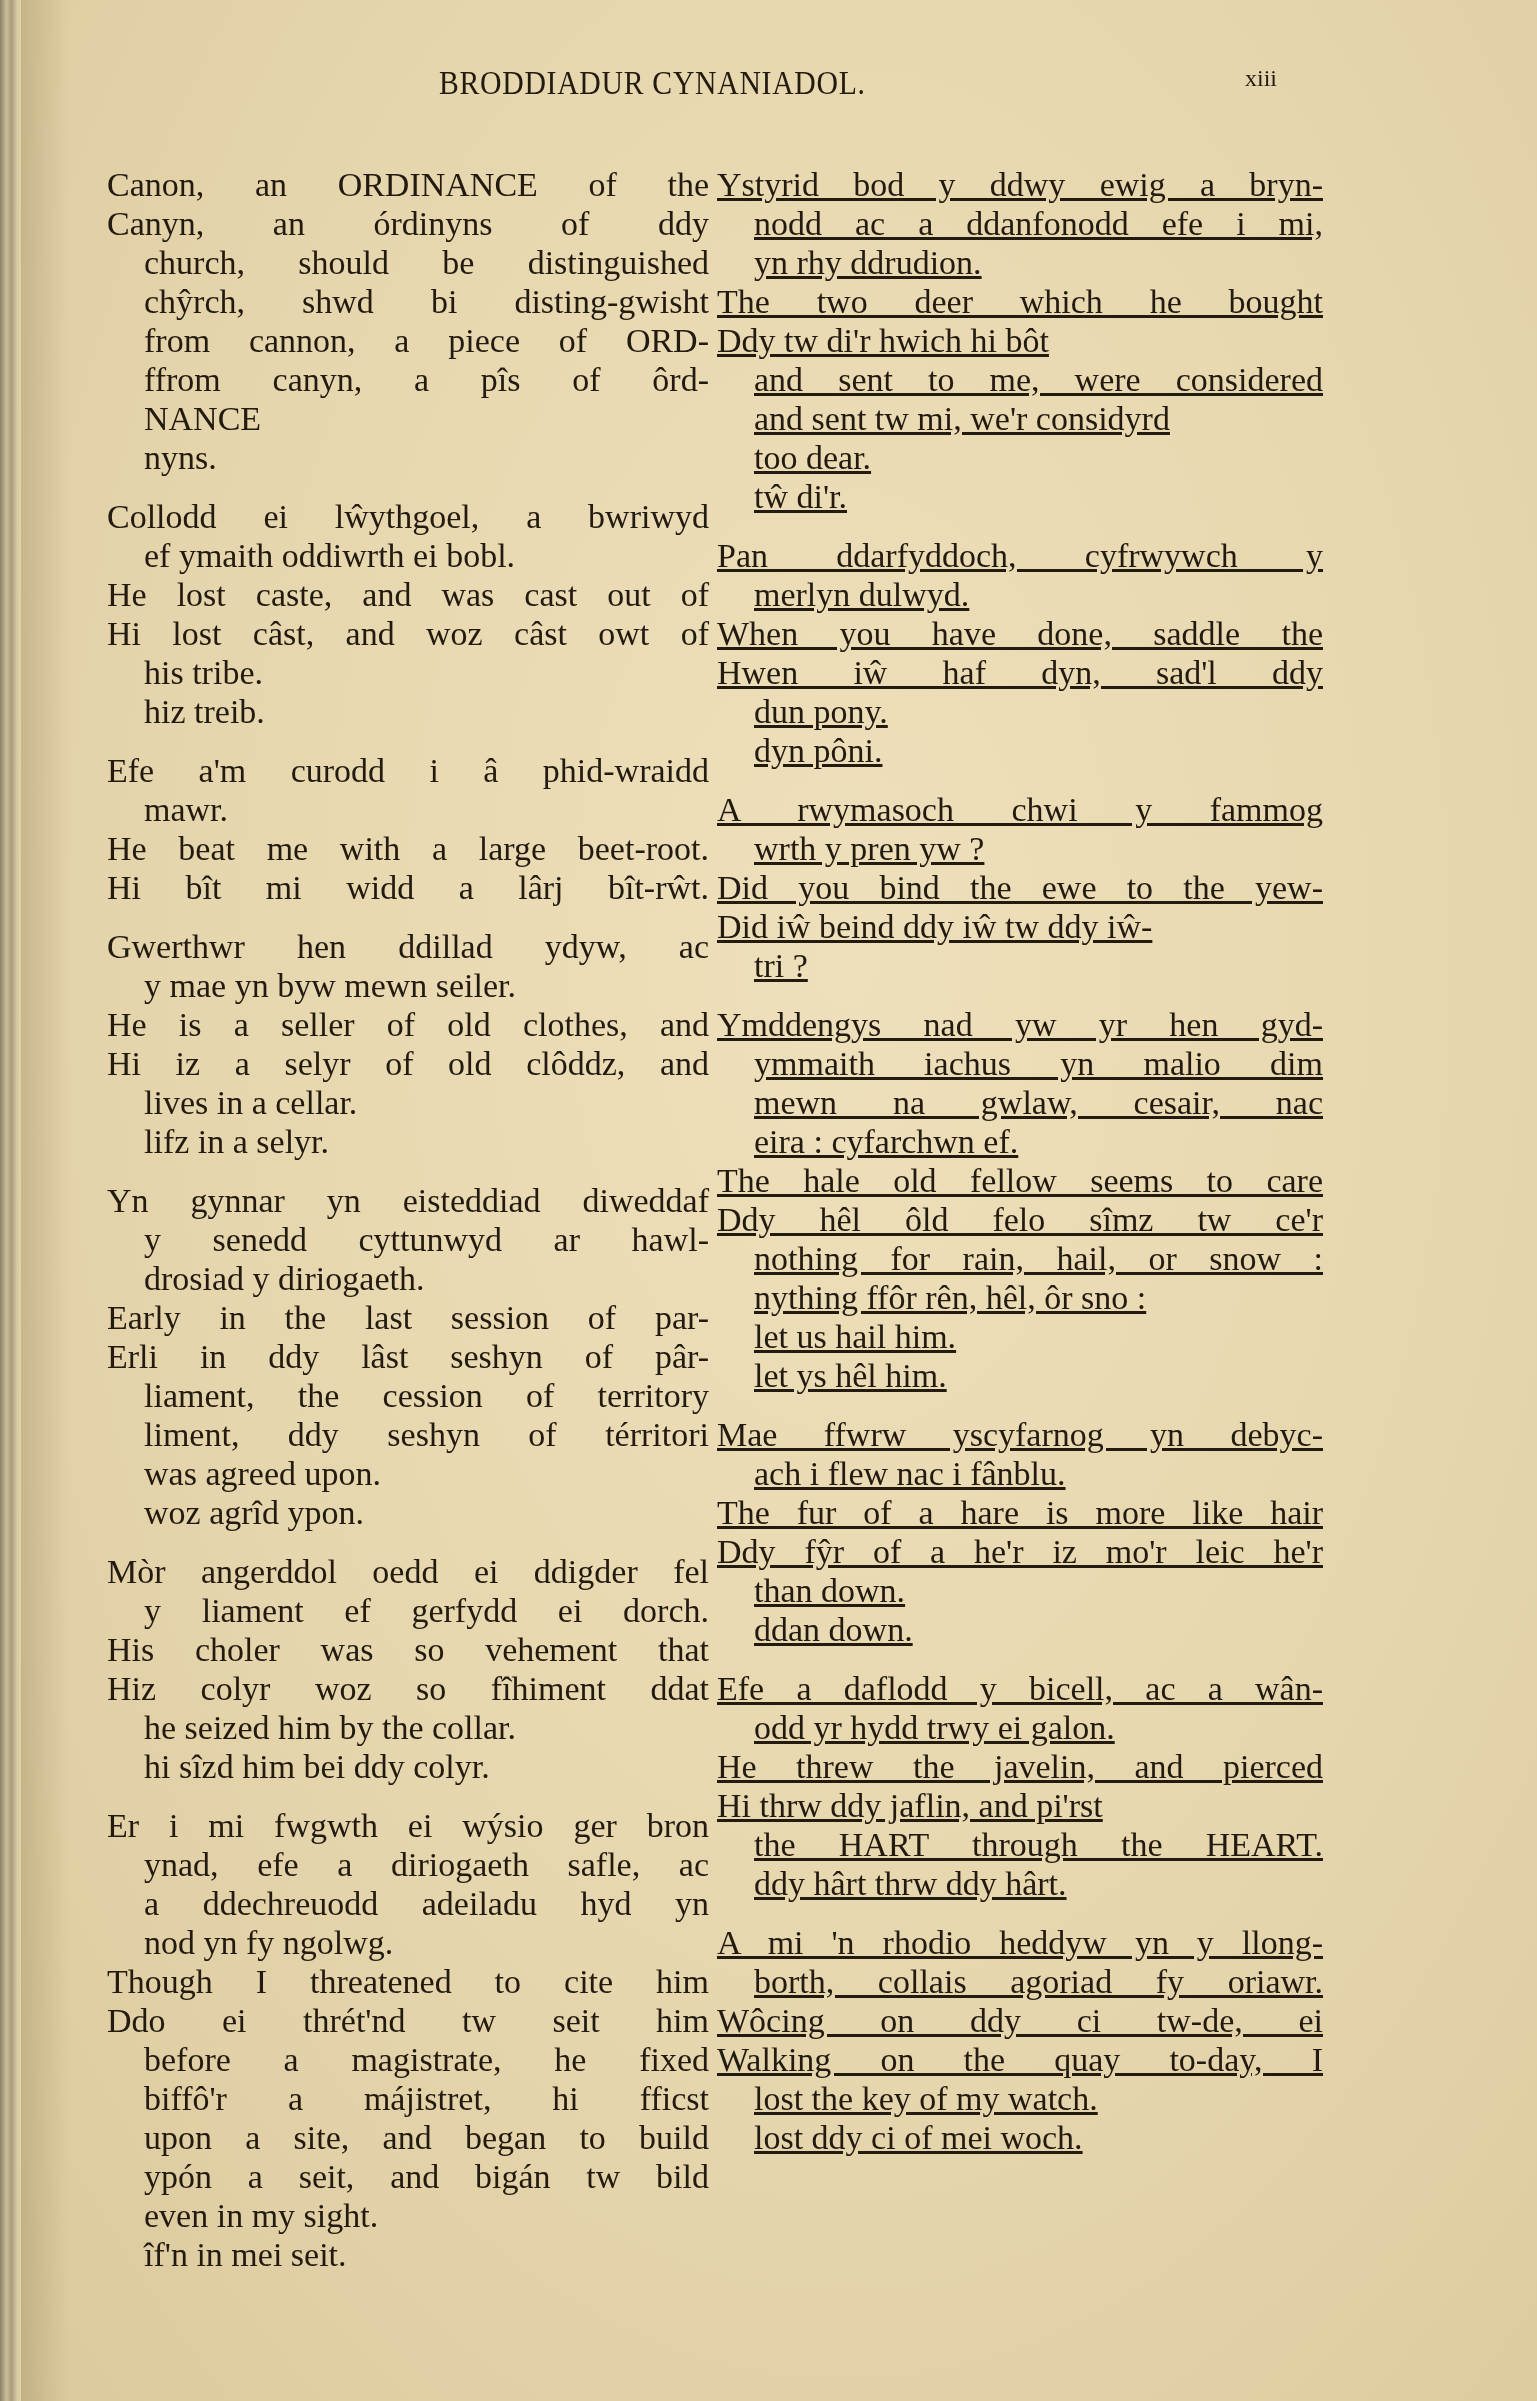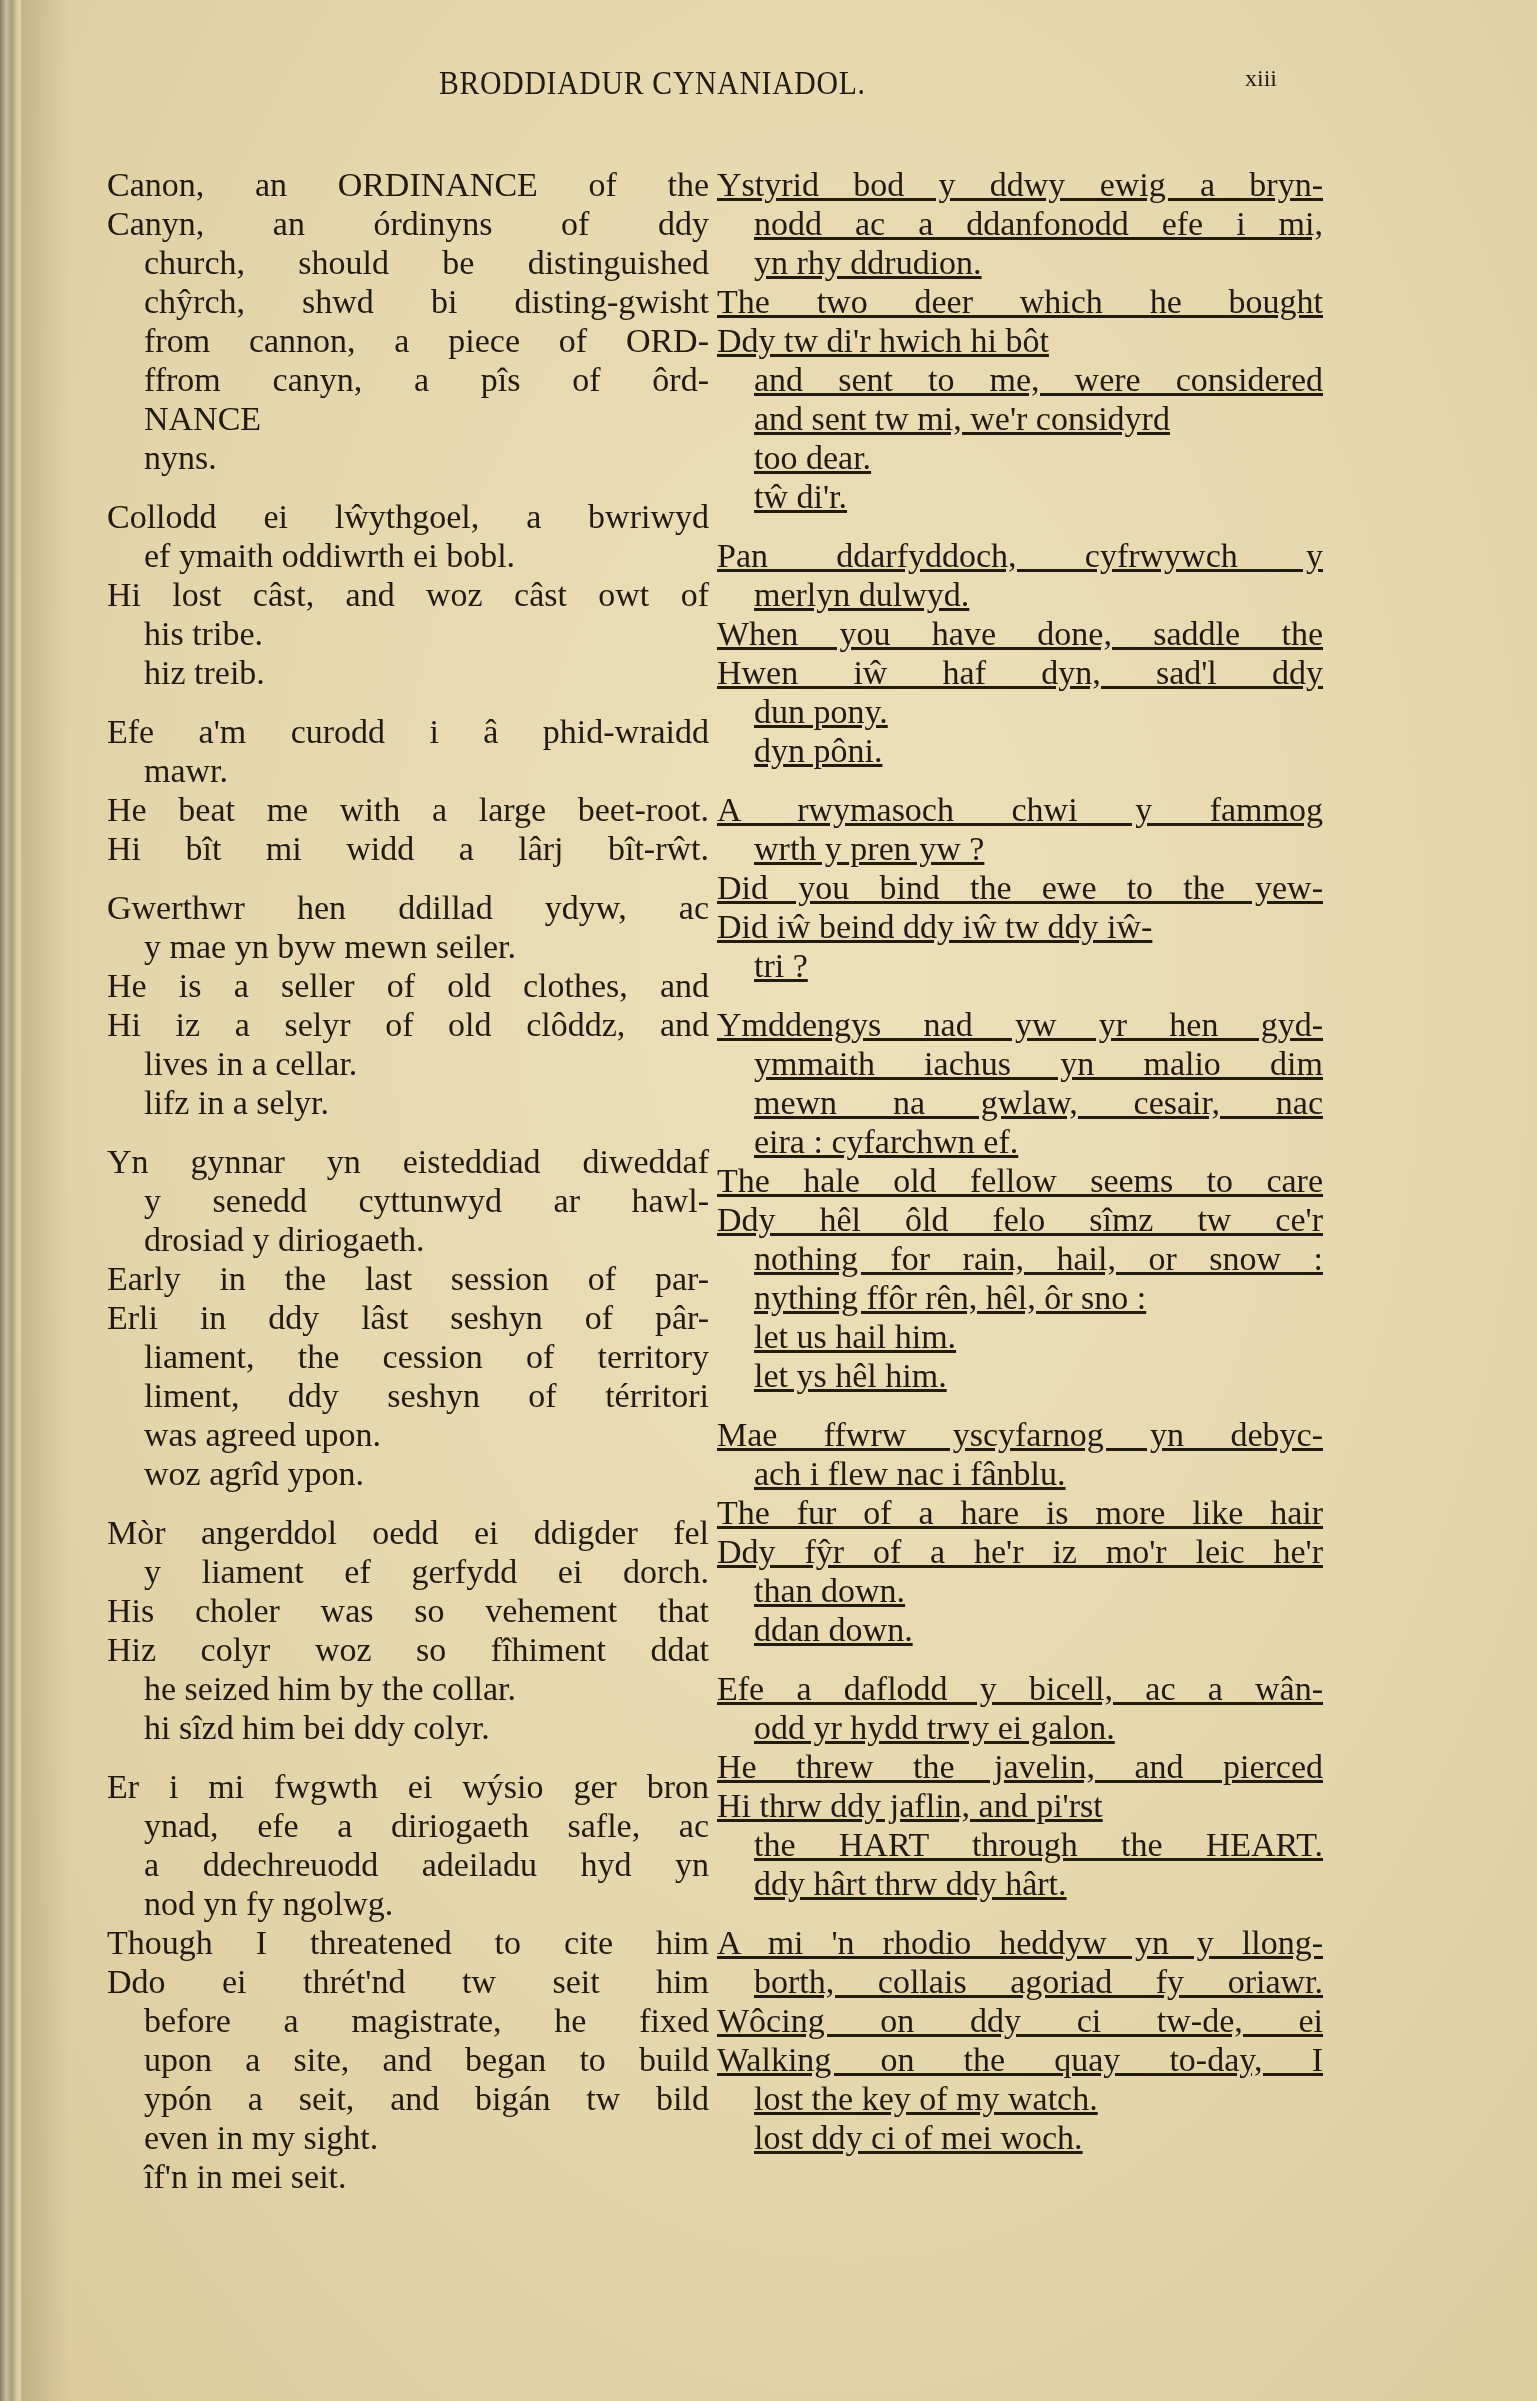--- a/index.html
+++ b/index.html
@@ -62,20 +62,21 @@
       <span class="line indent">church, should be distinguished</span>
       <span class="line indent">chŷrch, shwd bi disting-gwisht</span>
       <span class="line indent">from cannon, a piece of ORD-</span>
       <span class="line indent">ffrom canyn, a pîs  of ôrd-</span>
       <span class="line indent short">NANCE</span>
       <span class="line indent short">nyns.</span>
     </div>
     <div class="entry">
       <span class="line">Collodd ei lŵythgoel, a bwriwyd</span>
       <span class="line indent short">ef ymaith oddiwrth ei bobl.</span>
+      <span class="line">He lost caste, and was cast out of</span>
       <span class="line">Hi lost câst, and woz câst owt of</span>
       <span class="line indent short">his tribe.</span>
       <span class="line indent short">hiz treib.</span>
     </div>
     <div class="entry">
       <span class="line">Efe a'm curodd i â phid-wraidd</span>
       <span class="line indent short">mawr.</span>
       <span class="line">He beat me with a large beet-root.</span>
       <span class="line">Hi bît mi widd a lârj bît-rŵt.</span>
     </div>
@@ -107,20 +108,21 @@
       <span class="line indent short">hi sîzd  him bei ddy colyr.</span>
     </div>
     <div class="entry">
       <span class="line">Er i mi fwgwth ei wýsio ger bron</span>
       <span class="line indent">ynad, efe a diriogaeth safle, ac</span>
       <span class="line indent">a ddechreuodd adeiladu hyd yn</span>
       <span class="line indent short">nod yn fy ngolwg.</span>
       <span class="line">Though I threatened to cite him</span>
       <span class="line">Ddo    ei thrét'nd   tw seit him</span>
       <span class="line indent">before a magistrate, he fixed</span>
+      <span class="line indent">biffô'r a májistret,  hi fficst</span>
       <span class="line indent">upon a site, and began to build</span>
       <span class="line indent">ypón a seit, and bigán tw bild</span>
       <span class="line indent short">even in my sight.</span>
       <span class="line indent short">îf'n  in mei seit.</span>
     </div>
   </div>
 <div class="col right" id="col-right">
     <div class="entry">
       <span class="line">Ystyrid bod y ddwy ewig a bryn-</span>
       <span class="line indent">nodd ac a ddanfonodd efe i mi,</span>

